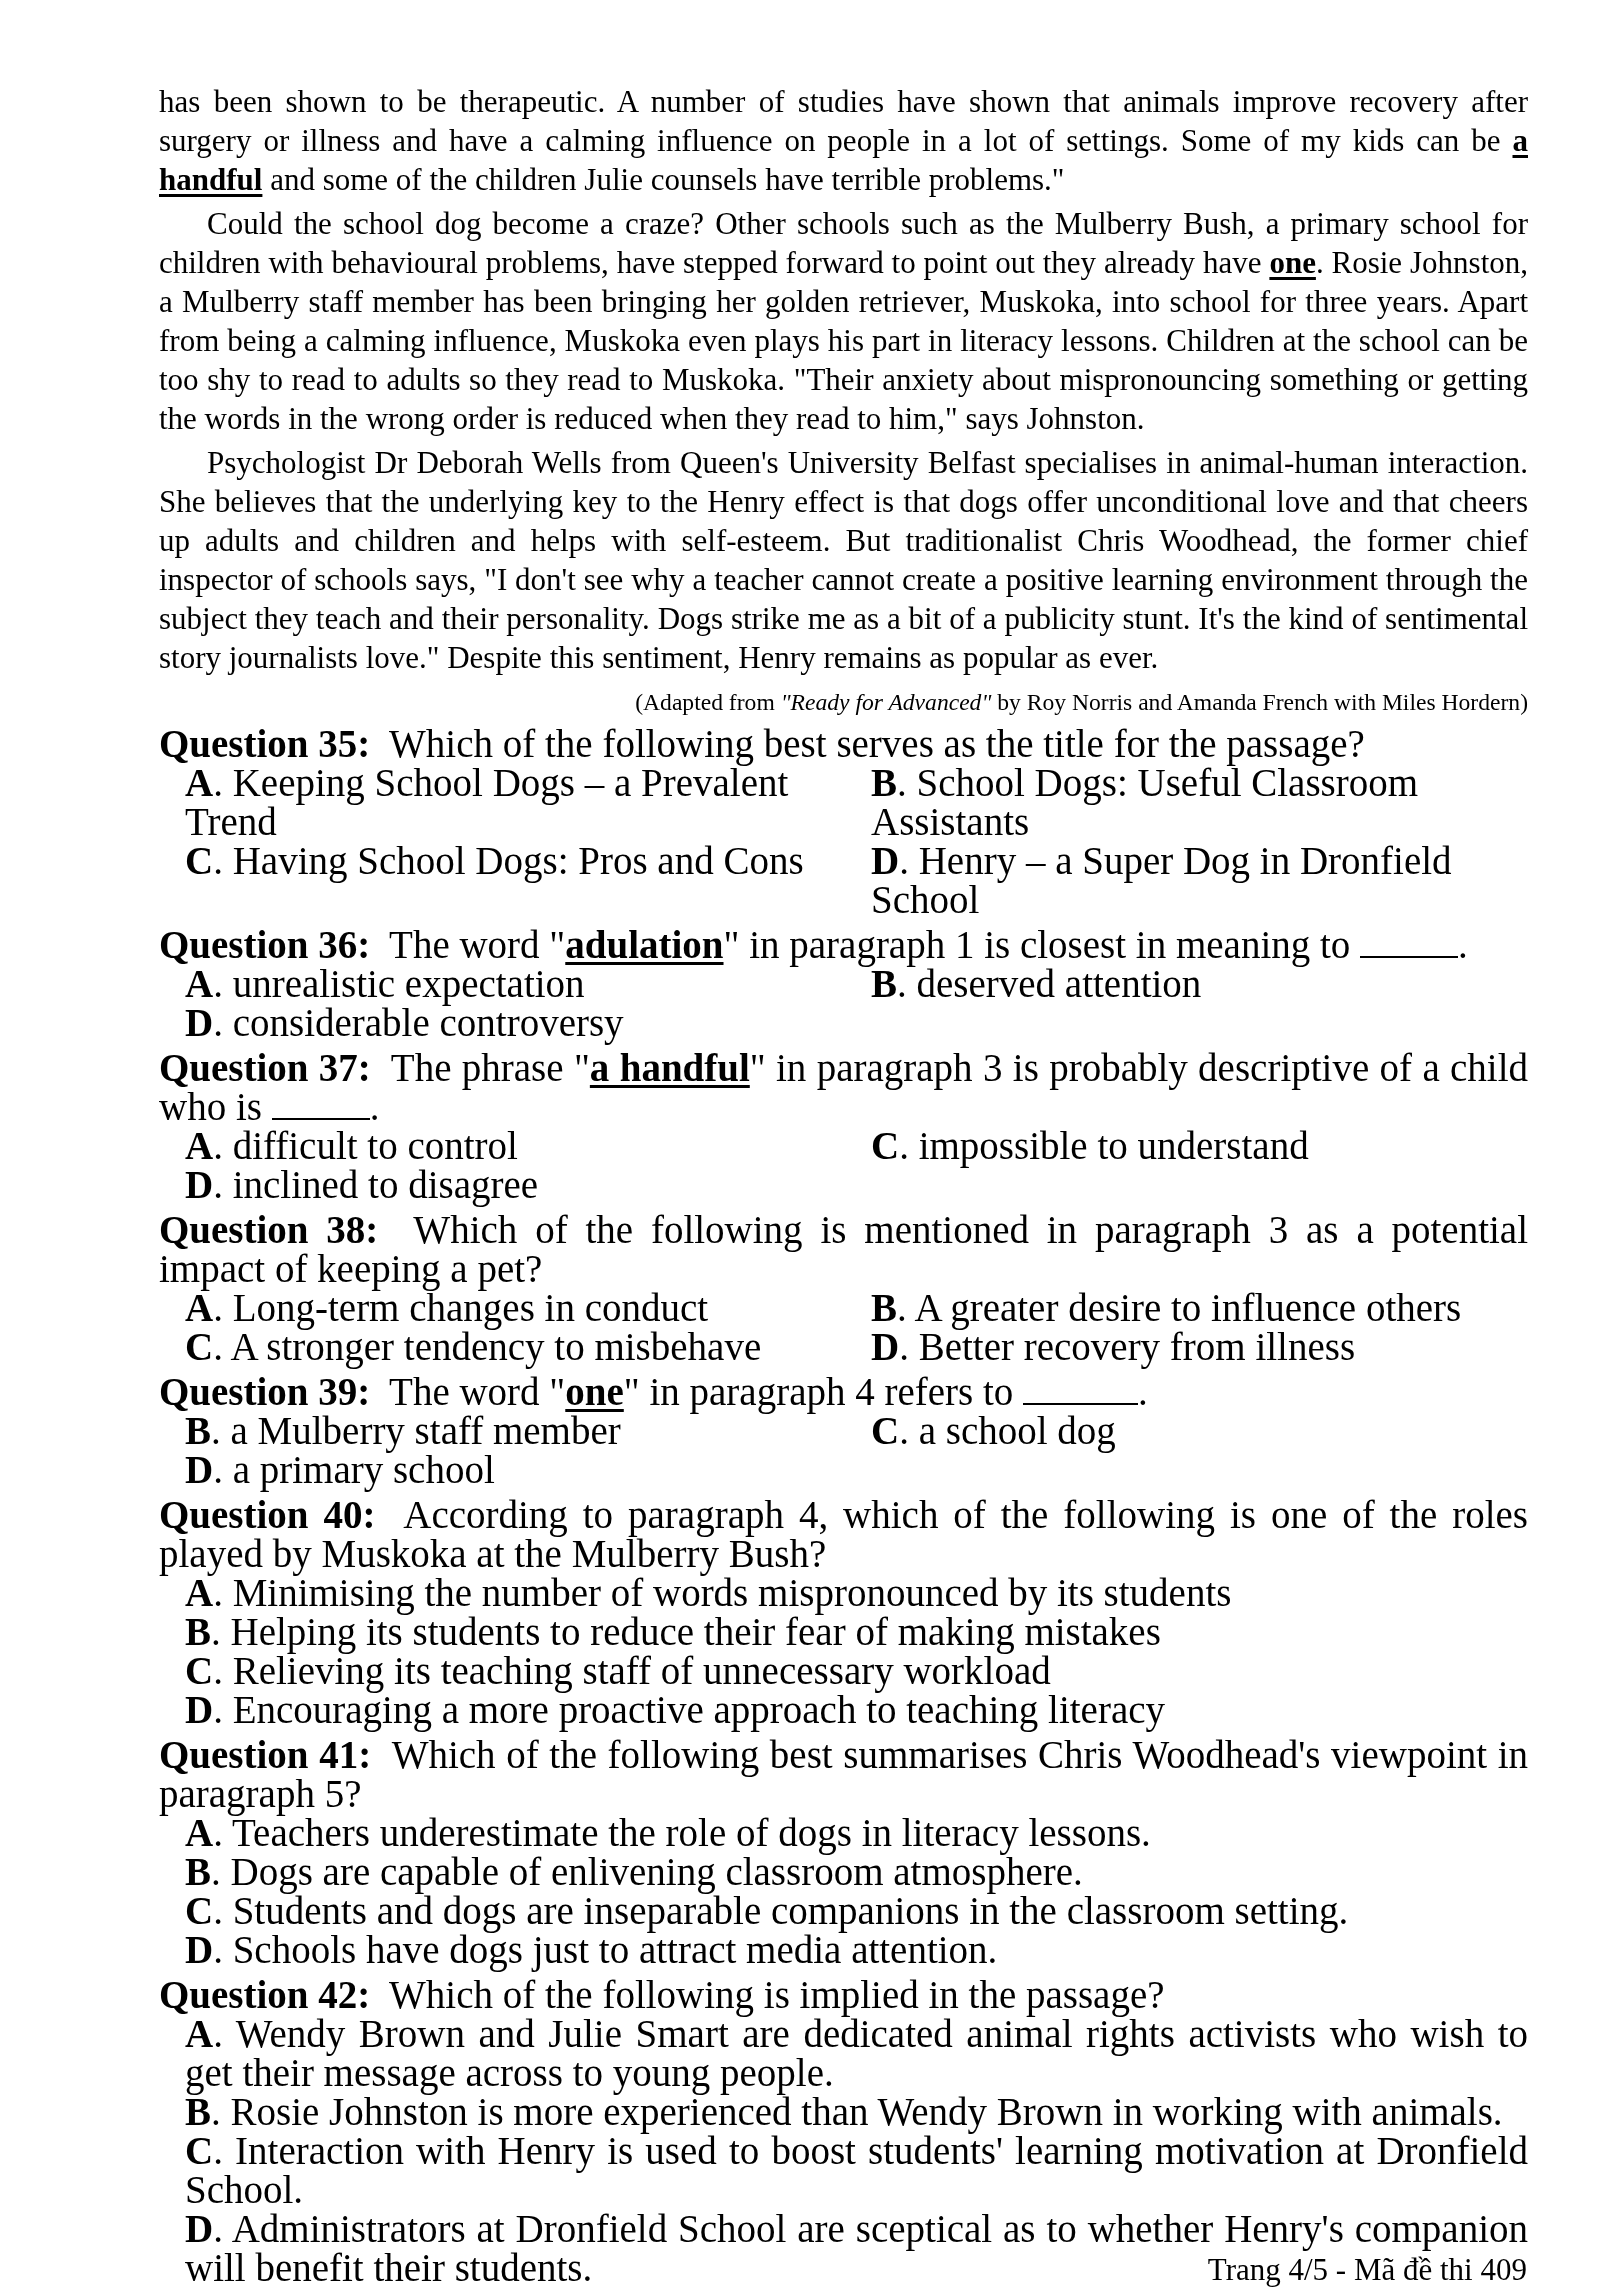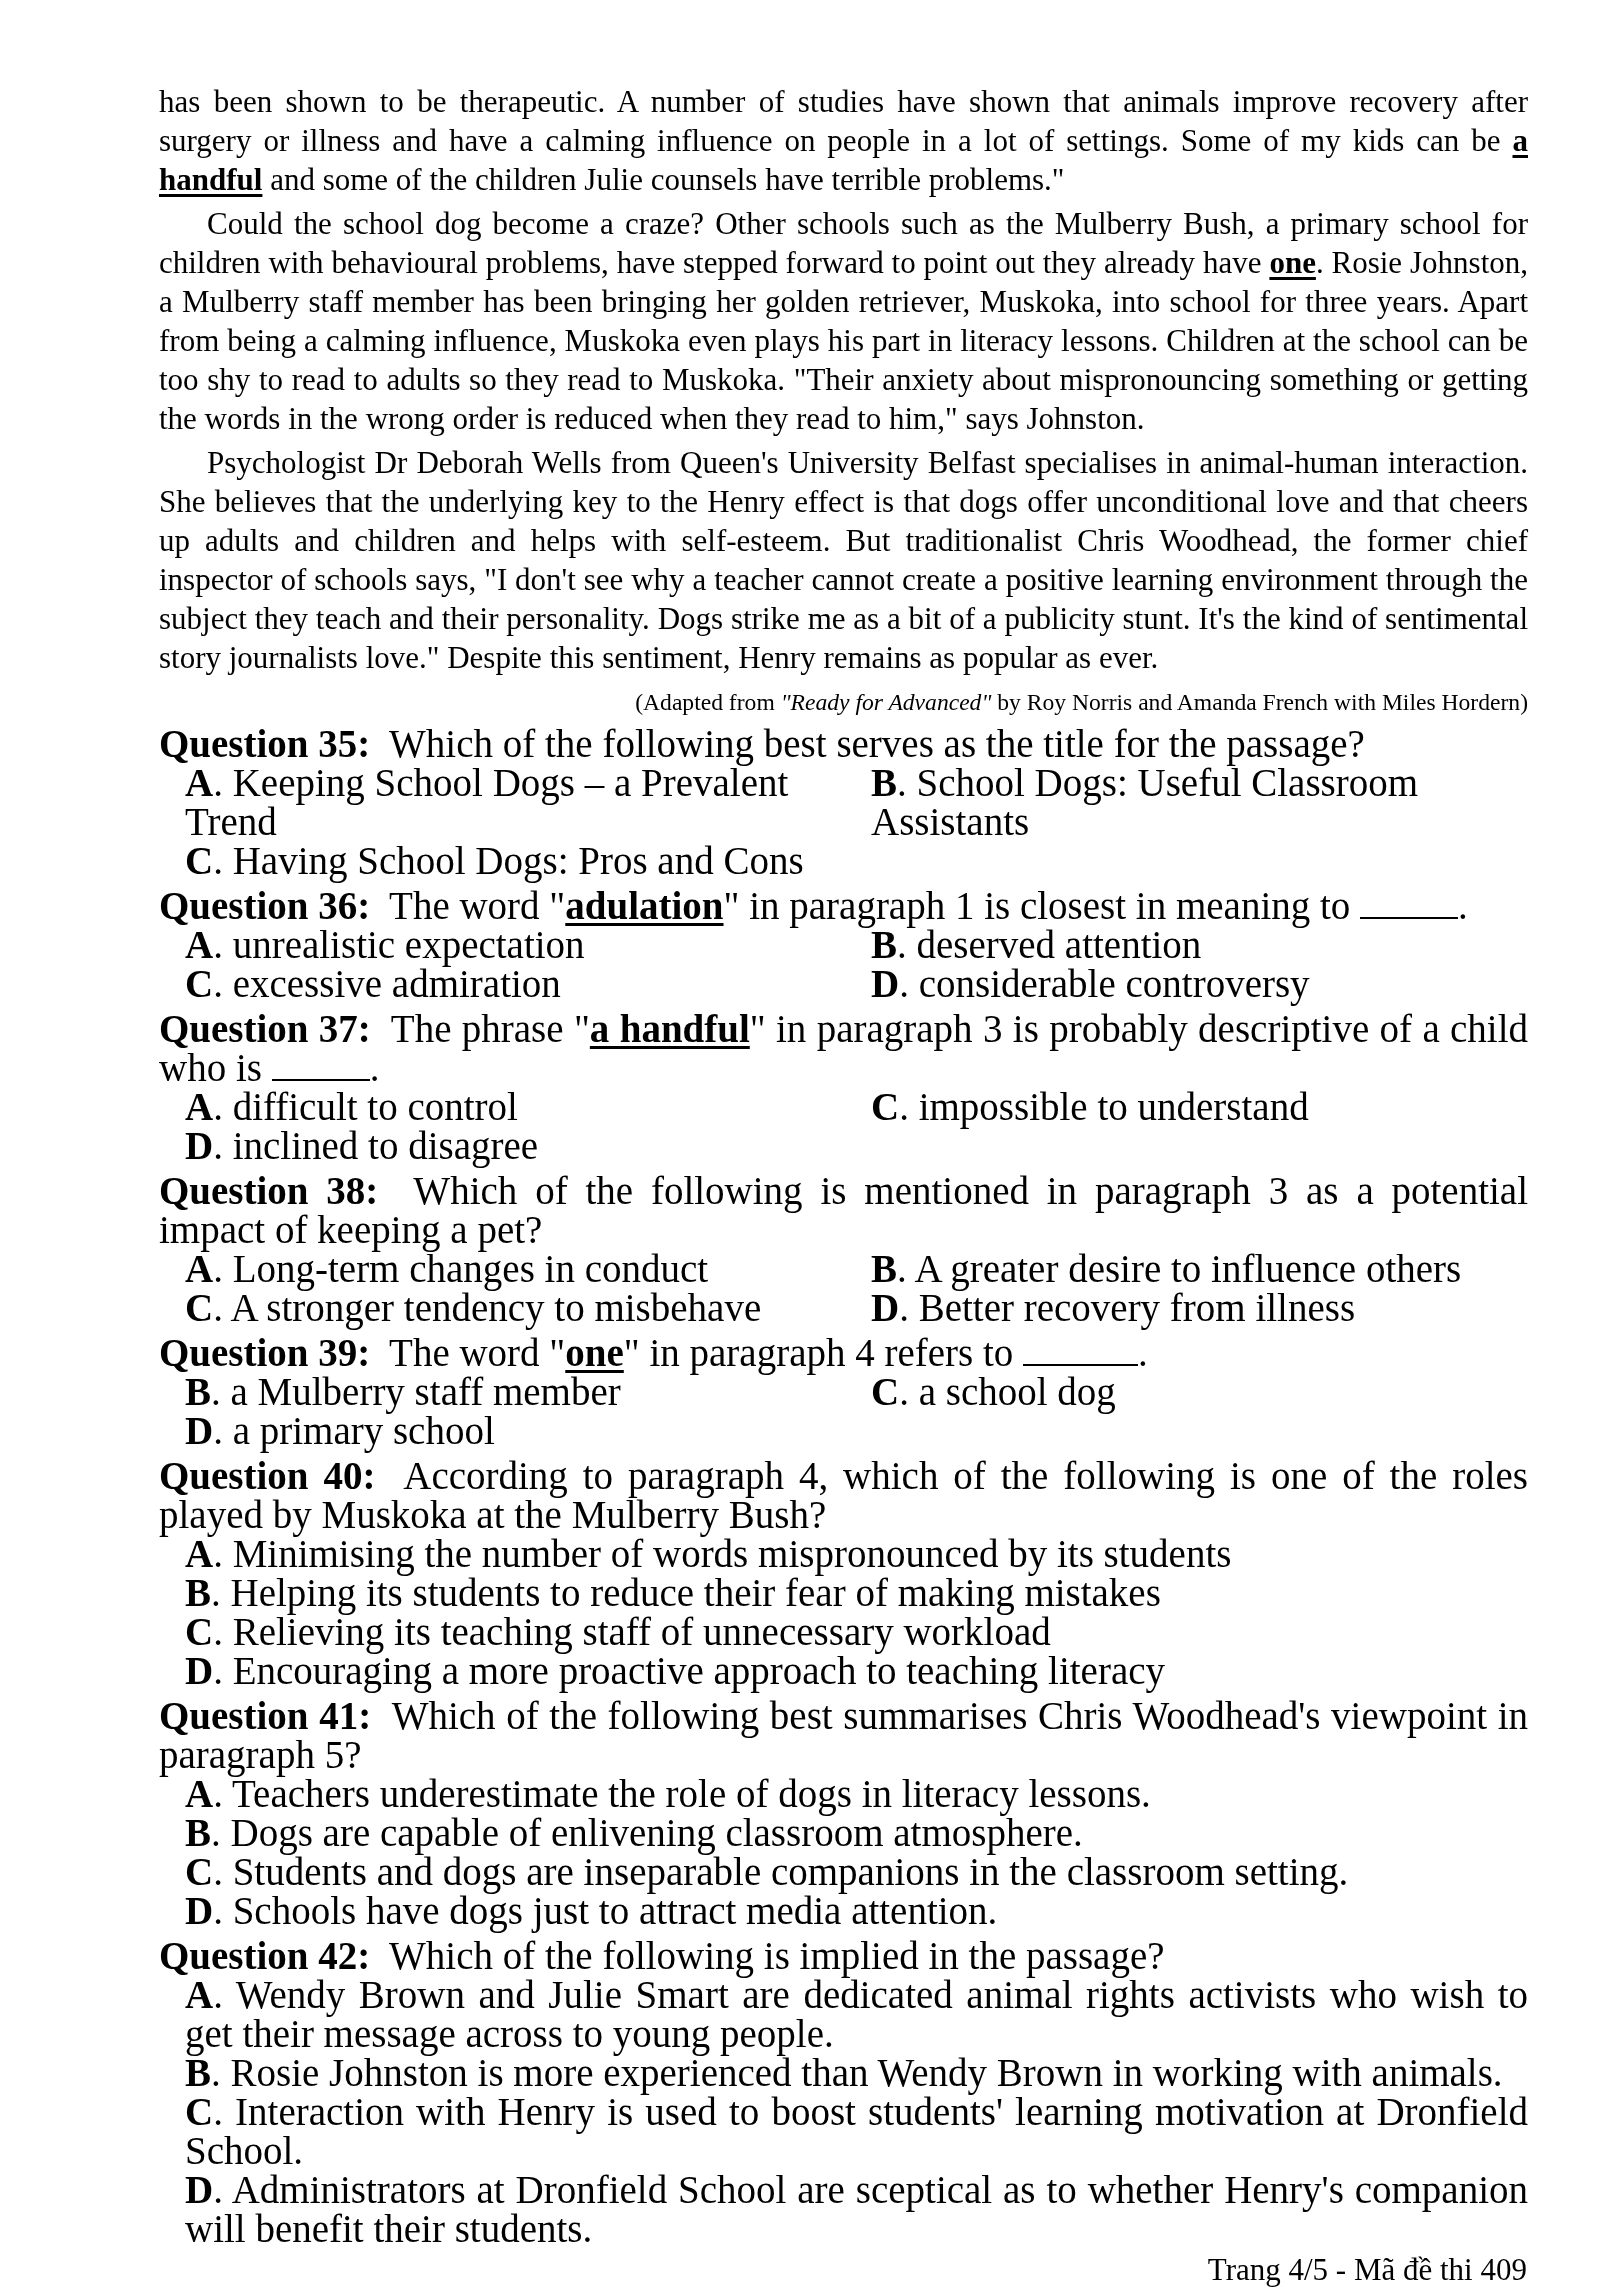--- a/index.html
+++ b/index.html
@@ -36,29 +36,29 @@
 
     <div class="source"><span>(Adapted from </span><i>"Ready for Advanced"</i><span> by Roy Norris and Amanda French with Miles Hordern)</span></div>
   </div>
 
   <div class="question">
     <div class="q-stem"><span class="q-label">Question 35:</span>&nbsp; <span>Which of the following best serves as the title for the passage?</span></div>
     <div class="opts2">
       <div class="opt"><span class="letter">A</span>. <span>Keeping School Dogs – a Prevalent Trend</span></div>
       <div class="opt"><span class="letter">B</span>. <span>School Dogs: Useful Classroom Assistants</span></div>
       <div class="opt"><span class="letter">C</span>. <span>Having School Dogs: Pros and Cons</span></div>
+      <div class="opt"><span class="letter">D</span>. <span>Henry – a Super Dog in Dronfield School</span></div>
     </div>
   </div>
 
   <div class="question">
     <div class="q-stem"><span class="q-label">Question 36:</span>&nbsp; <span>The word "</span><span class="key">adulation</span><span>" in paragraph 1 is closest in meaning to </span><span class="blank"></span>.</div>
     <div class="opts2">
       <div class="opt"><span class="letter">A</span>. <span>unrealistic expectation</span></div>
       <div class="opt"><span class="letter">B</span>. <span>deserved attention</span></div>
-      <div class="opt"><span class="letter">C</span>. <span>excessive admiration</span></div>
       <div class="opt"><span class="letter">D</span>. <span>considerable controversy</span></div>
     </div>
   </div>
 
   <div class="question">
     <div class="q-stem"><span class="q-label">Question 37:</span>&nbsp; <span>The phrase "</span><span class="key">a handful</span><span>" in paragraph 3 is probably descriptive of a child who is </span><span class="blank"></span>.</div>
     <div class="opts2">
       <div class="opt"><span class="letter">A</span>. <span>difficult to control</span></div>
       <div class="opt"><span class="letter">C</span>. <span>impossible to understand</span></div>
       <div class="opt"><span class="letter">D</span>. <span>inclined to disagree</span></div>

